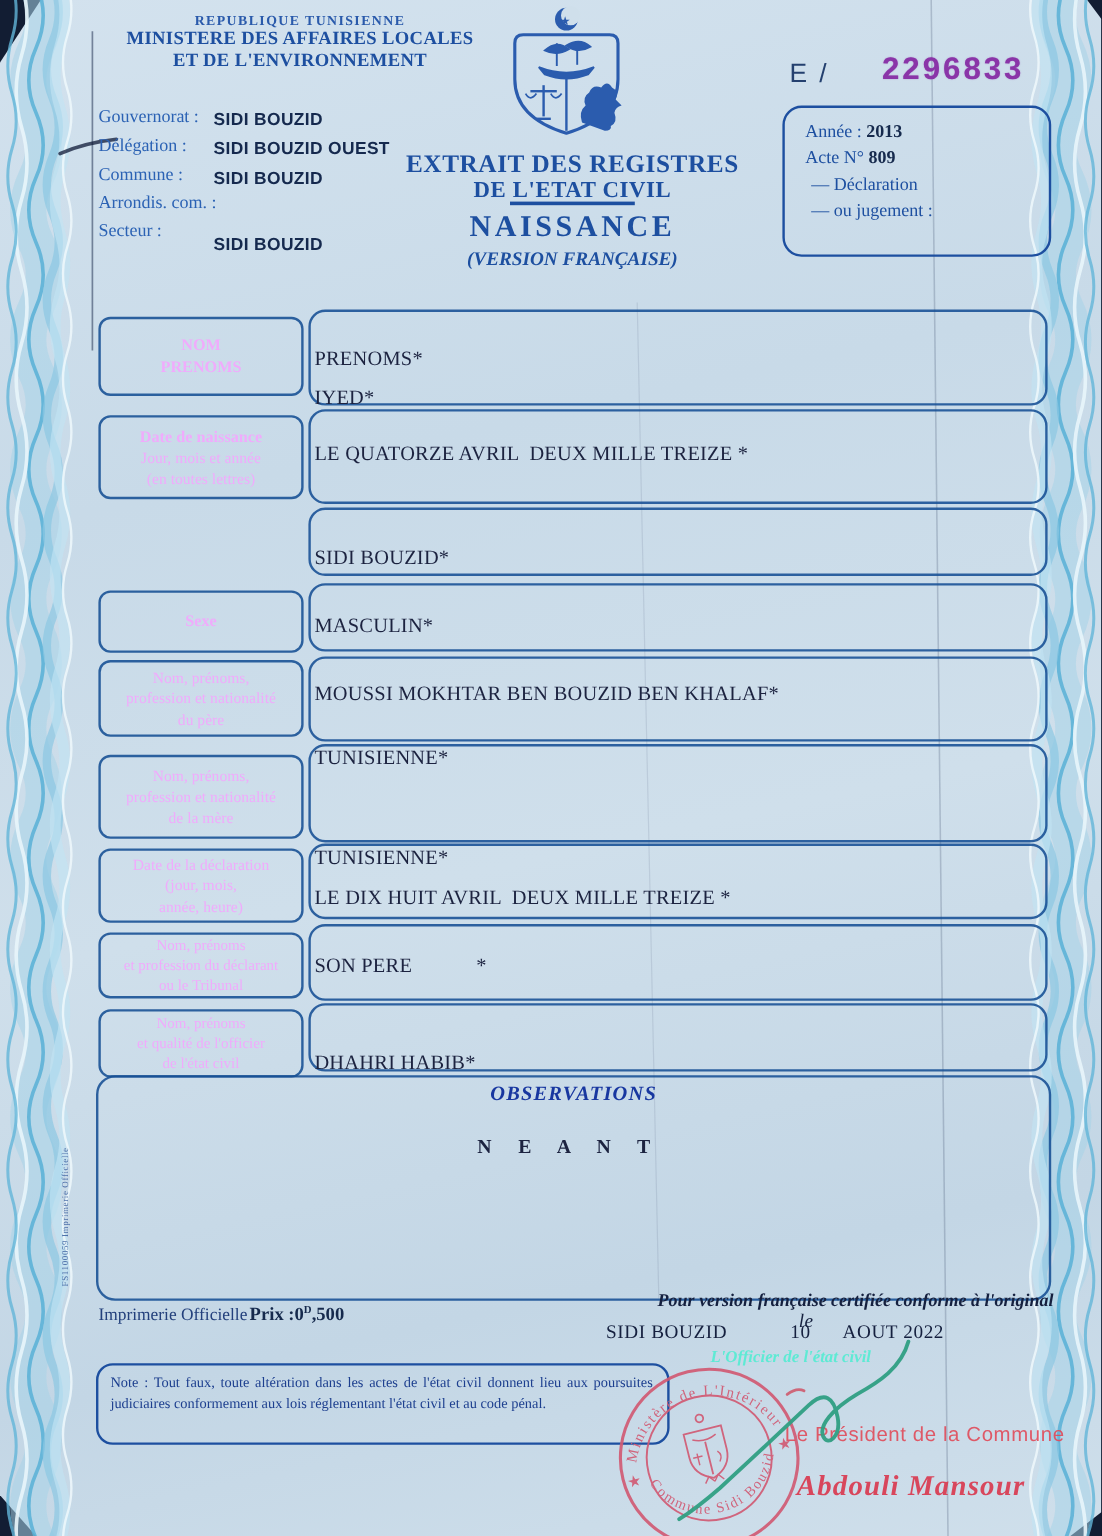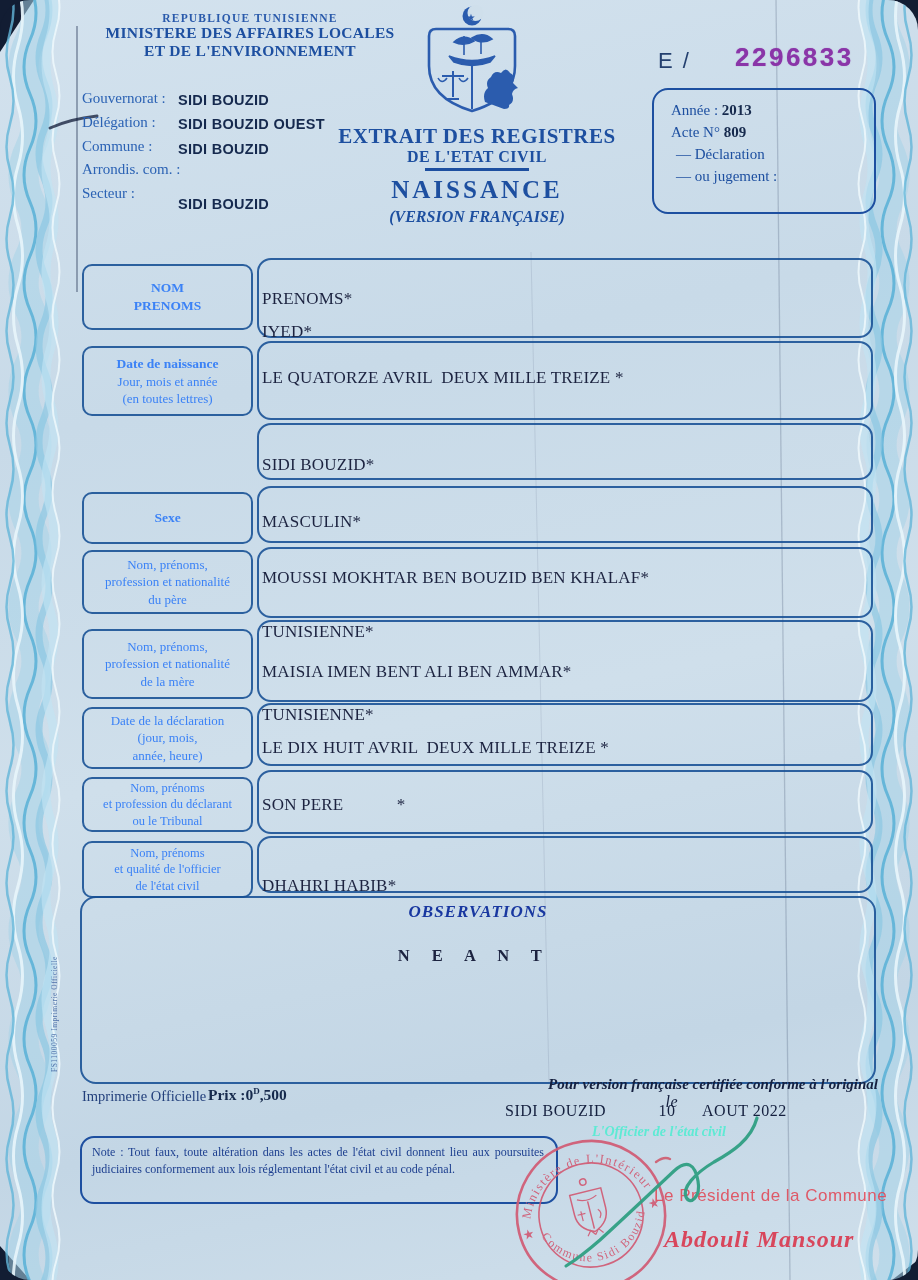--- a/index.html
+++ b/index.html
@@ -1,42 +1,42 @@
 <!DOCTYPE html>
 <html><head>
 <meta charset="utf-8">
 <style>
   html,body{margin:0;padding:0;background:#121d33;}
   #canvas{position:relative;width:918px;height:1280px;overflow:hidden;background:#121d33;
-          font-family:"Liberation Serif","DejaVu Serif",serif;border-radius:30px;}
+          font-family:"Liberation Serif","DejaVu Serif",serif;}
   #paper{position:absolute;inset:0;
          background:linear-gradient(168deg,#d3e2ee 0%,#c8dae8 30%,#cfdfeb 55%,#c3d6e5 80%,#cfdfeb 100%);
          clip-path:polygon(34px 0,calc(100% - 12px) 0,100% 16px,100% calc(100% - 20px),calc(100% - 26px) 100%,30px 100%,0 calc(100% - 34px),0 52px);}
   .abs{position:absolute;}
   .waveband{position:absolute;top:0;height:1280px;width:70px;pointer-events:none;}
   #waveL{left:0;} #waveR{right:0;}
   
   .republic{font-size:11.5px;letter-spacing:1.2px;color:#2a5aab;font-weight:600;}
   .ministry{font-size:15.5px;font-weight:bold;color:#1d4fa0;letter-spacing:.3px;}
   .adm-label{font-size:15px;color:#2b62b4;}
   .adm-value{font-family:"Liberation Sans","DejaVu Sans",sans-serif;font-size:14.5px;font-weight:bold;color:#15294e;letter-spacing:.3px;}
   .serial-e{font-family:"Liberation Sans",sans-serif;font-size:22px;color:#24406f;letter-spacing:2px;}
   .serial-n{font-family:"Liberation Sans",sans-serif;font-size:26px;font-weight:bold;color:#8a35a8;letter-spacing:2.5px;text-shadow:0 0 1px rgba(138,53,168,.6);}
   #actbox{left:652px;top:88px;width:220px;height:122px;border:2.4px solid #1d4fa0;border-radius:16px;}
   .act-line{font-size:15px;color:#1d4fa0;}
   .typed{color:#162a4d;font-weight:bold;}
   .t1{font-size:21px;font-weight:bold;color:#1d4fa0;letter-spacing:.5px;}
-  .t2{font-size:16px;font-weight:bold;color:#1d4fa0;letter-spacing:.5px;}
+  .t2{font-size:19px;font-weight:bold;color:#1d4fa0;letter-spacing:.5px;}
   .t3{font-size:25px;font-weight:bold;color:#1d4fa0;letter-spacing:3px;}
   .t4{font-size:16px;font-weight:bold;font-style:italic;color:#1d4fa0;}
   
   .lbox{position:absolute;left:82px;width:171px;border:2px solid rgba(25,82,150,.9);border-radius:10px;
         display:flex;flex-direction:column;justify-content:center;text-align:center;padding:2px 4px;box-sizing:border-box;}
   .vbox{position:absolute;left:257px;width:616px;border:2.2px solid rgba(22,78,148,.88);border-radius:14px;box-sizing:border-box;}
-  .lbl{font-size:13px;color:#3b82f6;line-height:1.32;}
+  .lbl{font-size:13px;color:#f0abfc;line-height:1.32;}
   .lblb{font-weight:bold;font-size:13.5px;}
   .val{position:absolute;font-size:17px;color:#1c2340;letter-spacing:.2px;white-space:pre;}
   #obsbox{left:80px;top:896px;width:792px;height:184px;border:2.4px solid rgba(22,78,148,.88);border-radius:16px;}
   .obs-title{font-size:17px;font-weight:bold;font-style:italic;color:#1837a0;letter-spacing:1px;}
   .neant{font-size:16.5px;font-weight:bold;color:#1c2340;letter-spacing:9px;padding-left:28px;}
   
   .side-code{font-size:7.5px;color:#3a5f9f;opacity:.85;transform:rotate(-90deg);transform-origin:left top;letter-spacing:.5px;}
   .printer{font-size:14.5px;color:#23407c;}
   .price{font-size:15.5px;font-weight:bold;color:#162a4d;}
   .price sup{font-size:9px;}
@@ -194,21 +194,20 @@
     <div class="lbl" style="font-size:12.5px">de l'état civil</div>
   </div>
 
   <div class="val" style="left:262px;top:289px">PRENOMS*</div>
   <div class="val" style="left:262px;top:322px">IYED*</div>
   <div class="val" style="left:262px;top:368px">LE QUATORZE AVRIL  DEUX MILLE TREIZE *</div>
   <div class="val" style="left:262px;top:455px">SIDI BOUZID*</div>
   <div class="val" style="left:262px;top:512px">MASCULIN*</div>
   <div class="val" style="left:262px;top:568px">MOUSSI MOKHTAR BEN BOUZID BEN KHALAF*</div>
   <div class="val" style="left:262px;top:622px">TUNISIENNE*</div>
-  <div class="val" style="left:262px;top:662px">MAISIA IMEN BENT ALI BEN AMMAR*</div>
   <div class="val" style="left:262px;top:705px">TUNISIENNE*</div>
   <div class="val" style="left:262px;top:738px">LE DIX HUIT AVRIL  DEUX MILLE TREIZE *</div>
   <div class="val" style="left:262px;top:795px">SON PERE            *</div>
   <div class="val" style="left:262px;top:876px">DHAHRI HABIB*</div>
 
   <div class="abs" id="obsbox">
     <div class="abs obs-title" style="left:0;top:4px;width:100%;text-align:center">OBSERVATIONS</div>
     <div class="abs neant" style="left:0;top:48px;width:92%;text-align:center">N E A N T</div>
   </div>
 

